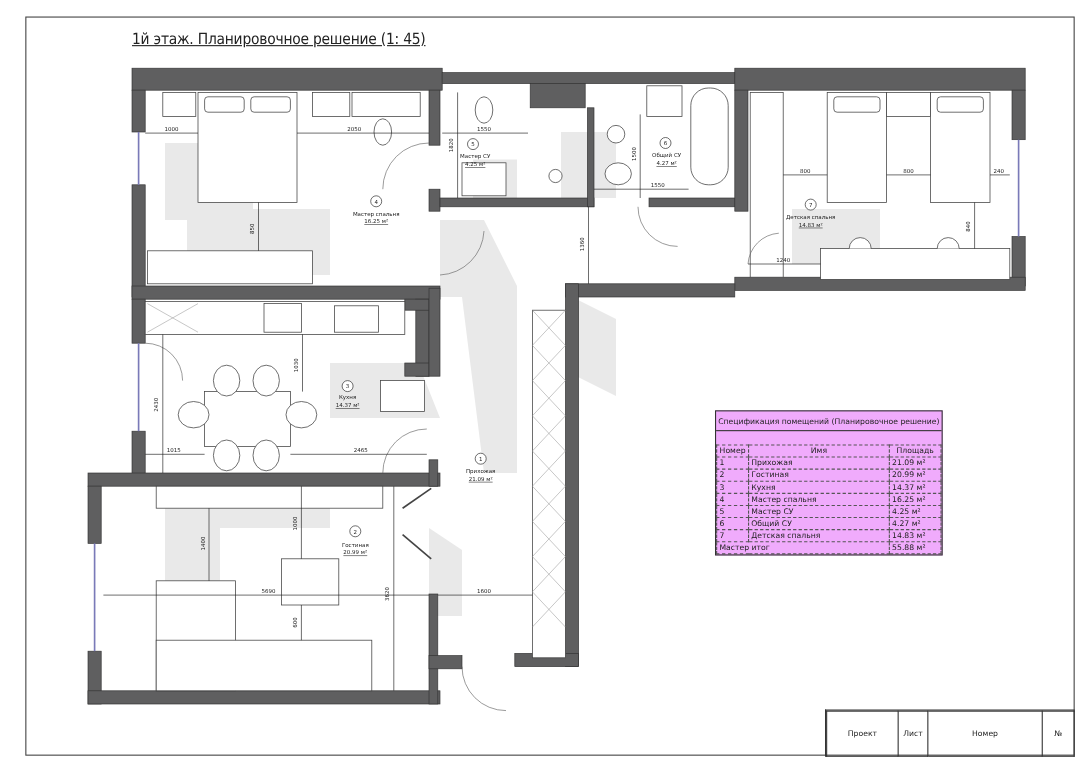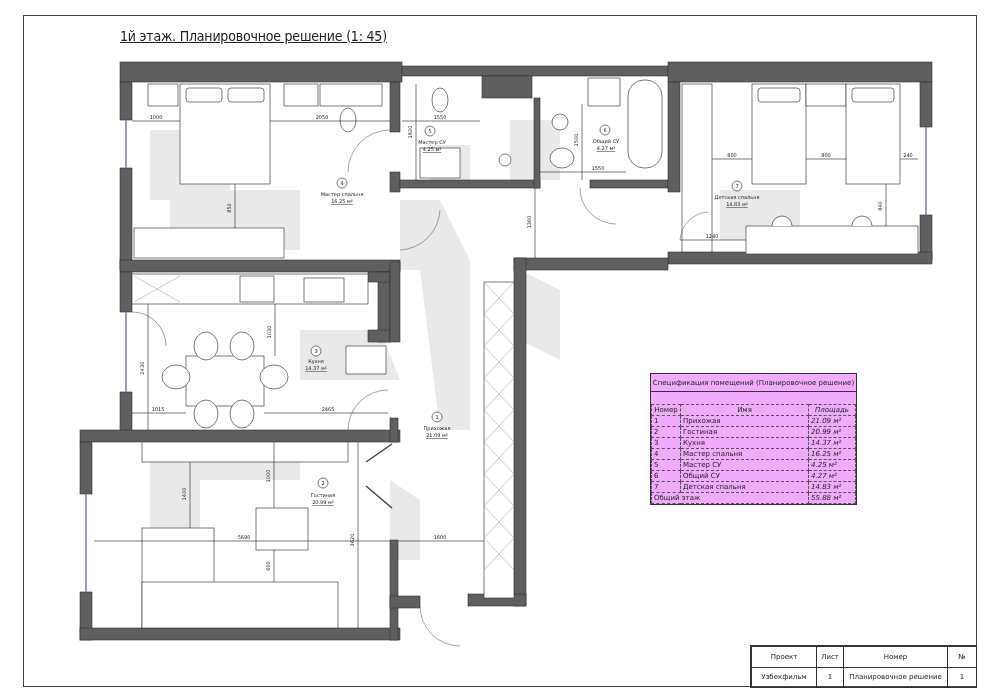--- a/index.html
+++ b/index.html
@@ -6,21 +6,21 @@
   body { width:989px; height:699px; position:relative; overflow:hidden; font-family:"DejaVu Sans", sans-serif; }
   .sheet { position:absolute; left:23px; top:15px; width:954px; height:672px; border:1px solid #444; box-sizing:border-box; }
   .title { position:absolute; left:120px; top:28px; font-size:14px; color:#222; text-decoration:underline; font-family:"DejaVu Sans Condensed","DejaVu Sans",sans-serif; letter-spacing:-0.2px; }
   svg.plan { position:absolute; left:0; top:0; }
   .lbl { font-family:"DejaVu Sans", sans-serif; fill:#222; }
   .spec { position:absolute; left:650px; top:373px; width:205px; border:1px solid #333; font-size:7px; color:#222; background:#f0abfc; }
   .spec .head { text-align:center; padding:5px 0 4px; border-bottom:1px solid #333; font-size:7px; }
   .spec table { width:100%; border-collapse:collapse;margin-top:12px; }
   .spec td { border:1px dashed #555; padding:0 2px; height:10px; line-height:10px; white-space:nowrap; }
   .spec tr td:first-child { width:24px; }
-  .spec tr td:last-child { width:42px;font-style:italic; }
+  .spec tr td:last-child { width:42px; }
   .spec .hdr td { text-align:center; }
   .stamp { position:absolute; left:750px; top:645px; width:226px; height:42px; border:1px solid #333; border-right:none; border-bottom:none; font-size:7px; color:#222; }
   .stamp table { width:100%; height:100%; border-collapse:collapse;border-radius:10px; }
   .stamp td { border:1px solid #333; text-align:center; }
 </style>
 </head>
 <body>
 
 <div class="sheet"></div>
 <div class="title">1й этаж. Планировочное решение (1: 45)</div>
@@ -317,37 +317,31 @@
           <td>6</td>
           <td>Общий СУ</td>
           <td>4.27 м²</td>
         </tr>
     <tr>
           <td>7</td>
           <td>Детская спальня</td>
           <td>14.83 м²</td>
         </tr>
     <tr>
-          <td colspan="2">Общий этаж</td>
+          <td colspan="2">Мастер итог</td>
           <td>55.88 м²</td>
         </tr>
   </tbody>
     </table>
 </div>
 
 <div class="stamp">
   <table>
     <tbody>
         <tr>
       <td style="width:62px">Проект</td>
       <td style="width:24px">Лист</td>
       <td>Номер</td>
       <td style="width:26px">№</td>
     </tr>
-    <tr>
-      <td>Узбекфильм</td>
-      <td>1</td>
-      <td>Планировочное решение</td>
-      <td>1</td>
-    </tr>
   </tbody>
     </table>
 </div>
 
 </body></html>

